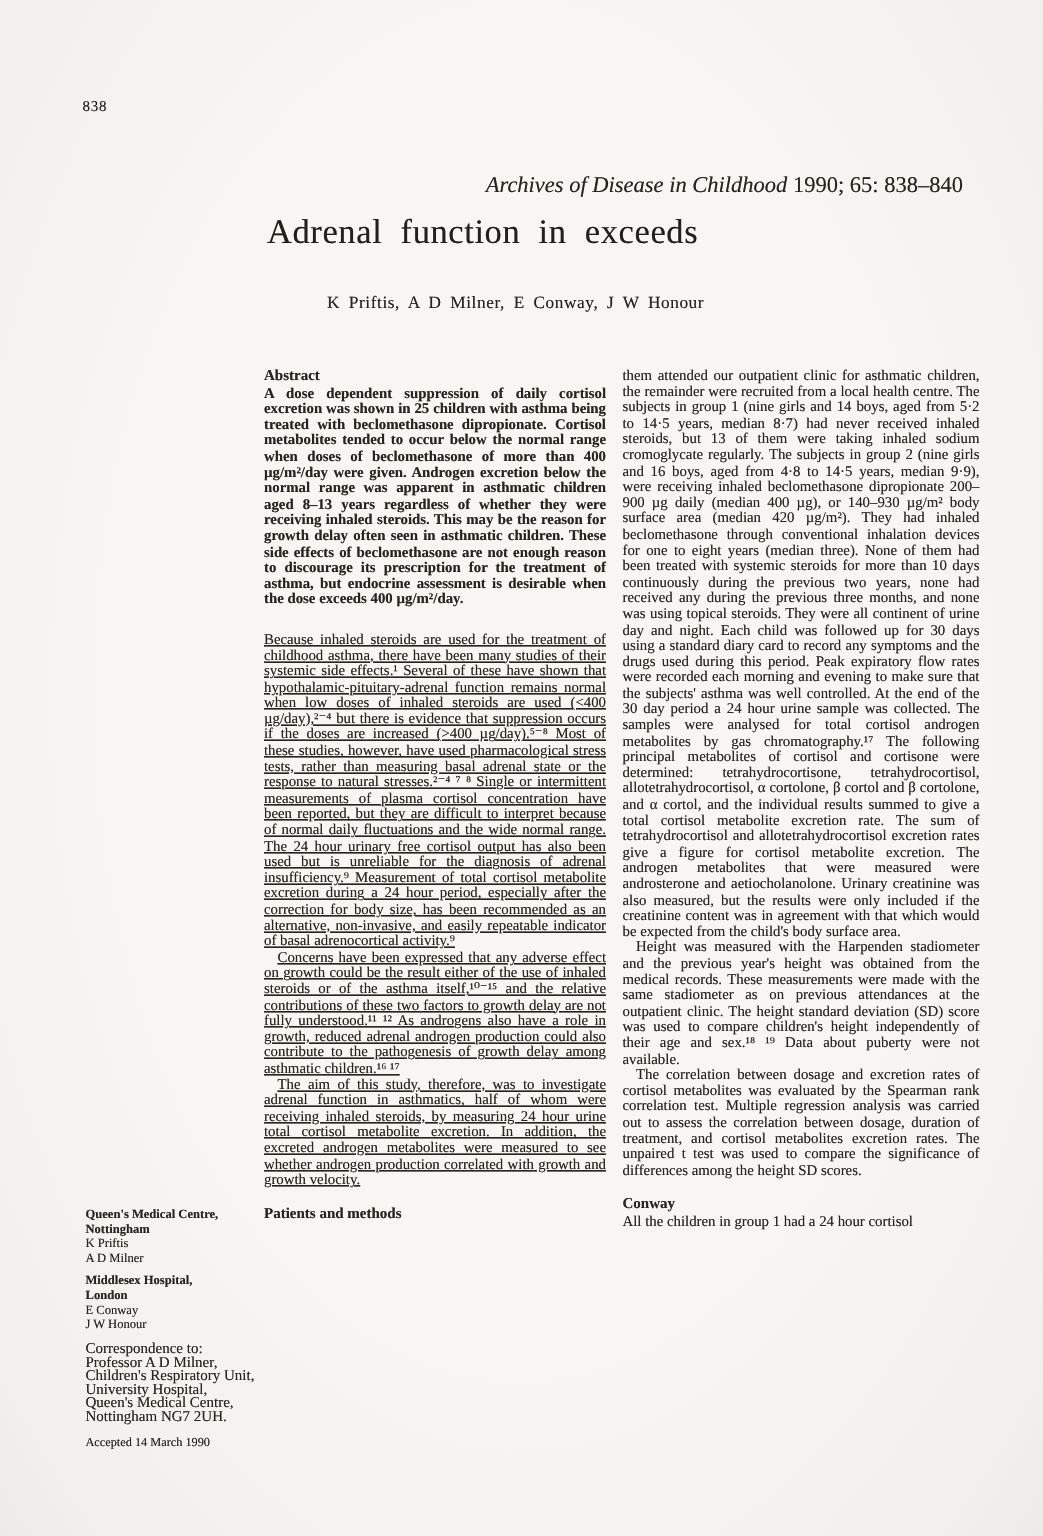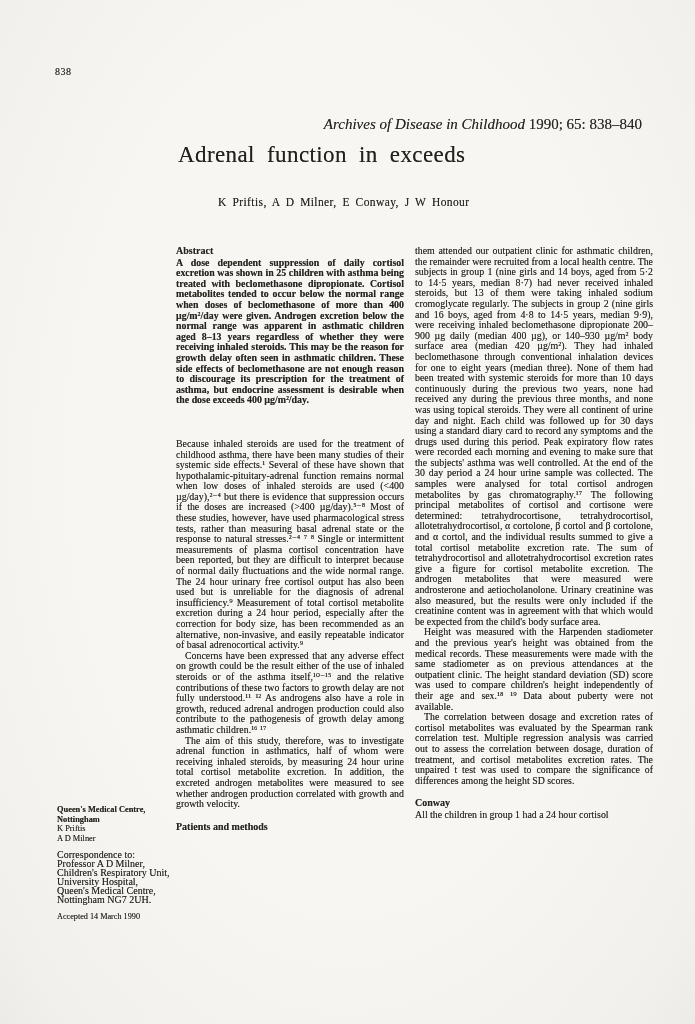--- a/index.html
+++ b/index.html
@@ -42,21 +42,21 @@
     font-size: 9.9px; line-height: 10.6px;
   }
   .col { text-align: justify; }
   .col-left  { width: 228px; }
   .col-right { width: 238px; }
   .col p { margin: 0; }
   .col p.indent { text-indent: 9px; }
   .abs-head, .sec-head { font-weight: bold; font-size: 10px; margin: 0 0 1px 0; text-align: left; }
   .sec-head { margin-top: 12px; }
   .abs-body { font-weight: bold; }
-  .intro-block { margin-top: 33px; }
+  .intro-block { margin-top: 16px; text-decoration: underline; }
 
   
   .affiliations {
     position: absolute; left: 57px; top: 805px; width: 114px;
     font-size: 8.4px; line-height: 9.6px; text-align: left;
   }
   .aff-block { margin-bottom: 6px; }
   .aff-name { font-weight: bold; white-space: pre-line; }
   .aff-person { }
   .correspondence {
@@ -106,20 +106,26 @@
 
   </div>
 
   <aside class="affiliations">
     <div class="aff-block">
       <div class="aff-name">Queen's Medical Centre,
 Nottingham</div>
       <div class="aff-person">K Priftis</div>
       <div class="aff-person">A D Milner</div>
     </div>
+    <div class="aff-block">
+      <div class="aff-name">Middlesex Hospital,
+London</div>
+      <div class="aff-person">E Conway</div>
+      <div class="aff-person">J W Honour</div>
+    </div>
     <div class="correspondence">Correspondence to:
 Professor A D Milner,
 Children's Respiratory Unit,
 University Hospital,
 Queen's Medical Centre,
 Nottingham NG7 2UH.</div>
     <div class="accepted">Accepted 14 March 1990</div>
   </aside>
 
 </div>

